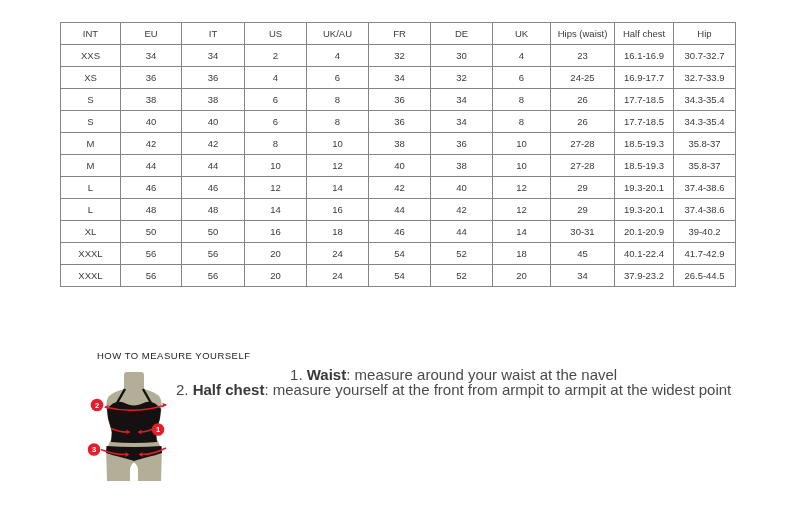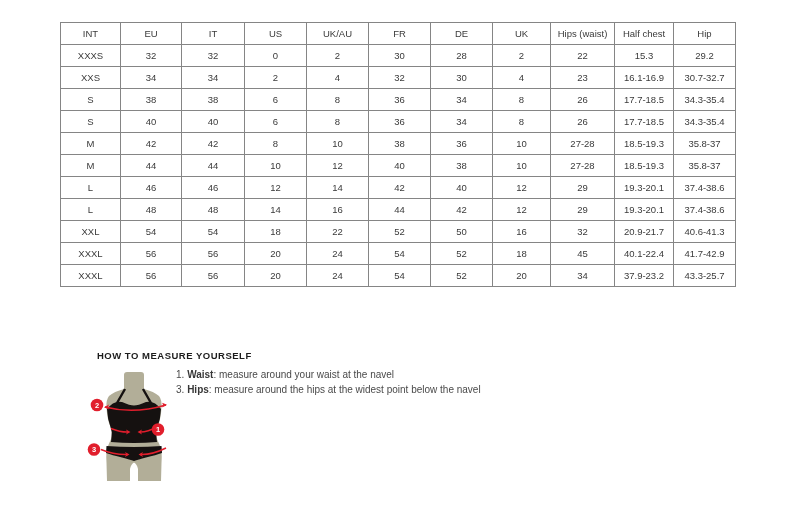--- a/index.html
+++ b/index.html
@@ -23,29 +23,30 @@
     vertical-align: middle;
     font-size: 9.5px;
     font-weight: 400;
     color: #3a3a3a;
     white-space: nowrap;
     overflow: hidden;
   }
   .guide-title {
     position: absolute; left: 65px; top: 350px;
     font-size: 9.5px;
-    font-weight: 700;
+    font-weight: 400;
     letter-spacing: 0.5px;
     color: #1c1c1c;
     padding-left: 32px;
   }
   .steps {
     position: absolute; left: 176px; top: 370px;
-    font-size: 10px;
+    font-size: 15px;
     color: #4a4a4a;
+    text-align: center;
   }
   .step { margin-bottom: 4.5px; line-height: 10.5px; }
   .step b { color: #383838; }
   .figure-svg {
     position: absolute; left: 78px; top: 369px;
     width: 112px; height: 114px;
   }
   .marker-num {
     font-family: "Liberation Sans", sans-serif;
     font-size: 7.5px;
@@ -81,44 +82,44 @@
         <th>FR</th>
         <th>DE</th>
         <th>UK</th>
         <th>Hips (waist)</th>
         <th>Half chest</th>
         <th>Hip</th>
       </tr>
   </thead>
   <tbody>
       <tr>
-        <td>XXXS</td>
-        <td>32</td>
-        <td>32</td>
-        <td>0</td>
-        <td>2</td>
-        <td>30</td>
-        <td>28</td>
-        <td>2</td>
-        <td>22</td>
-        <td>15.3</td>
-        <td>29.2</td>
-      </tr>
-      <tr>
         <td>XXS</td>
         <td>34</td>
         <td>34</td>
         <td>2</td>
         <td>4</td>
         <td>32</td>
         <td>30</td>
         <td>4</td>
         <td>23</td>
         <td>16.1-16.9</td>
         <td>30.7-32.7</td>
+      </tr>
+      <tr>
+        <td>XS</td>
+        <td>36</td>
+        <td>36</td>
+        <td>4</td>
+        <td>6</td>
+        <td>34</td>
+        <td>32</td>
+        <td>6</td>
+        <td>24-25</td>
+        <td>16.9-17.7</td>
+        <td>32.7-33.9</td>
       </tr>
       <tr>
         <td>S</td>
         <td>38</td>
         <td>38</td>
         <td>6</td>
         <td>8</td>
         <td>36</td>
         <td>34</td>
         <td>8</td>
@@ -185,31 +186,31 @@
         <td>14</td>
         <td>16</td>
         <td>44</td>
         <td>42</td>
         <td>12</td>
         <td>29</td>
         <td>19.3-20.1</td>
         <td>37.4-38.6</td>
       </tr>
       <tr>
-        <td>XXL</td>
-        <td>54</td>
-        <td>54</td>
-        <td>18</td>
-        <td>22</td>
-        <td>52</td>
+        <td>XL</td>
+        <td>50</td>
         <td>50</td>
         <td>16</td>
-        <td>32</td>
-        <td>20.9-21.7</td>
-        <td>40.6-41.3</td>
+        <td>18</td>
+        <td>46</td>
+        <td>44</td>
+        <td>14</td>
+        <td>30-31</td>
+        <td>20.1-20.9</td>
+        <td>39-40.2</td>
       </tr>
       <tr>
         <td>XXXL</td>
         <td>56</td>
         <td>56</td>
         <td>20</td>
         <td>24</td>
         <td>54</td>
         <td>52</td>
         <td>18</td>
@@ -221,21 +222,21 @@
         <td>XXXL</td>
         <td>56</td>
         <td>56</td>
         <td>20</td>
         <td>24</td>
         <td>54</td>
         <td>52</td>
         <td>20</td>
         <td>34</td>
         <td>37.9-23.2</td>
-        <td>43.3-25.7</td>
+        <td>26.5-44.5</td>
       </tr>
     </tbody>
 </table>
 
 <div class="guide-title">HOW TO MEASURE YOURSELF</div>
 
 <svg class="figure-svg" viewBox="0 0 112 114" aria-hidden="true">
 
   <path fill="#b2ae98" d="
     M 46,20
@@ -311,14 +312,14 @@
     <text class="marker-num" x="80" y="63.2">1</text>
   </g>
   <g>
     <circle cx="16" cy="80.5" r="6.3" fill="#e11e2c"></circle>
     <text class="marker-num" x="16" y="83.2">3</text>
   </g>
 </svg>
 
 <div class="steps">
   <div class="step"><span>1.</span> <b>Waist</b><span>: measure around your waist at the navel</span></div>
-  <div class="step"><span>3.</span> <b>Hips</b><span>: measure around the hips at the widest point below the navel</span></div>
+  <div class="step"><span>2.</span> <b>Half chest</b><span>: measure yourself at the front from armpit to armpit at the widest point</span></div>
 </div>
 
 </body></html>

